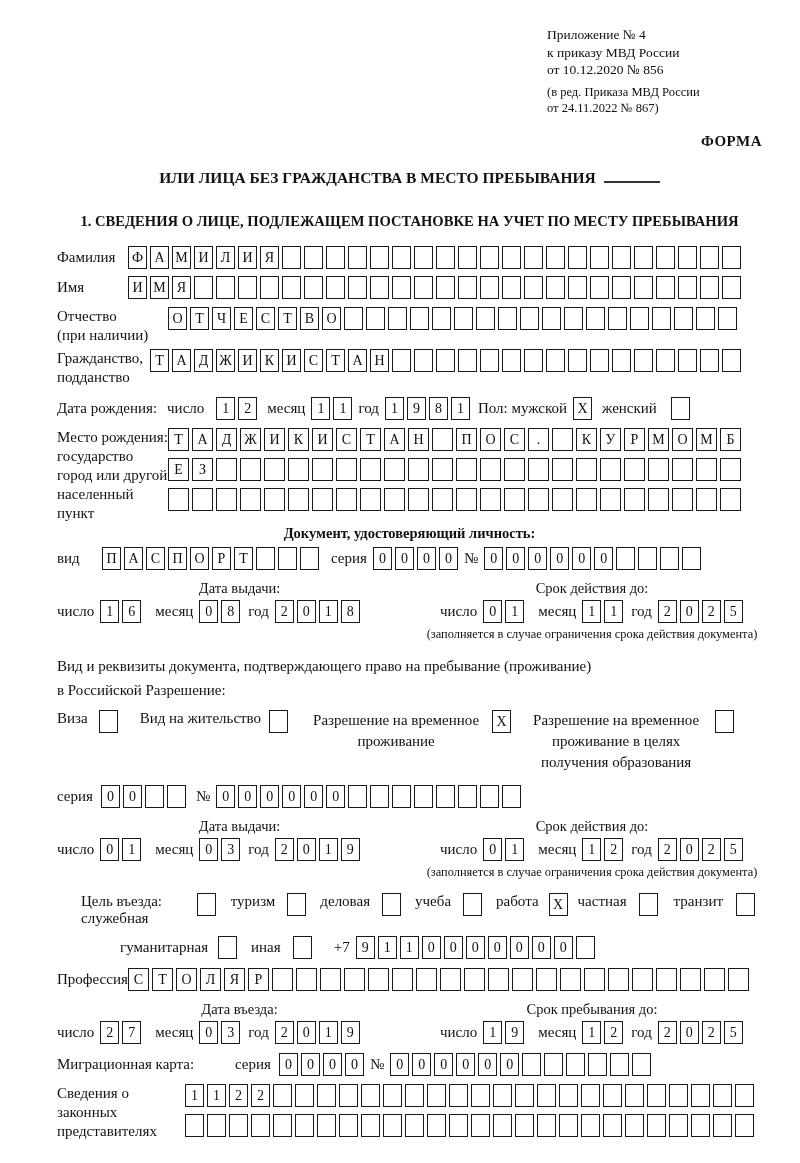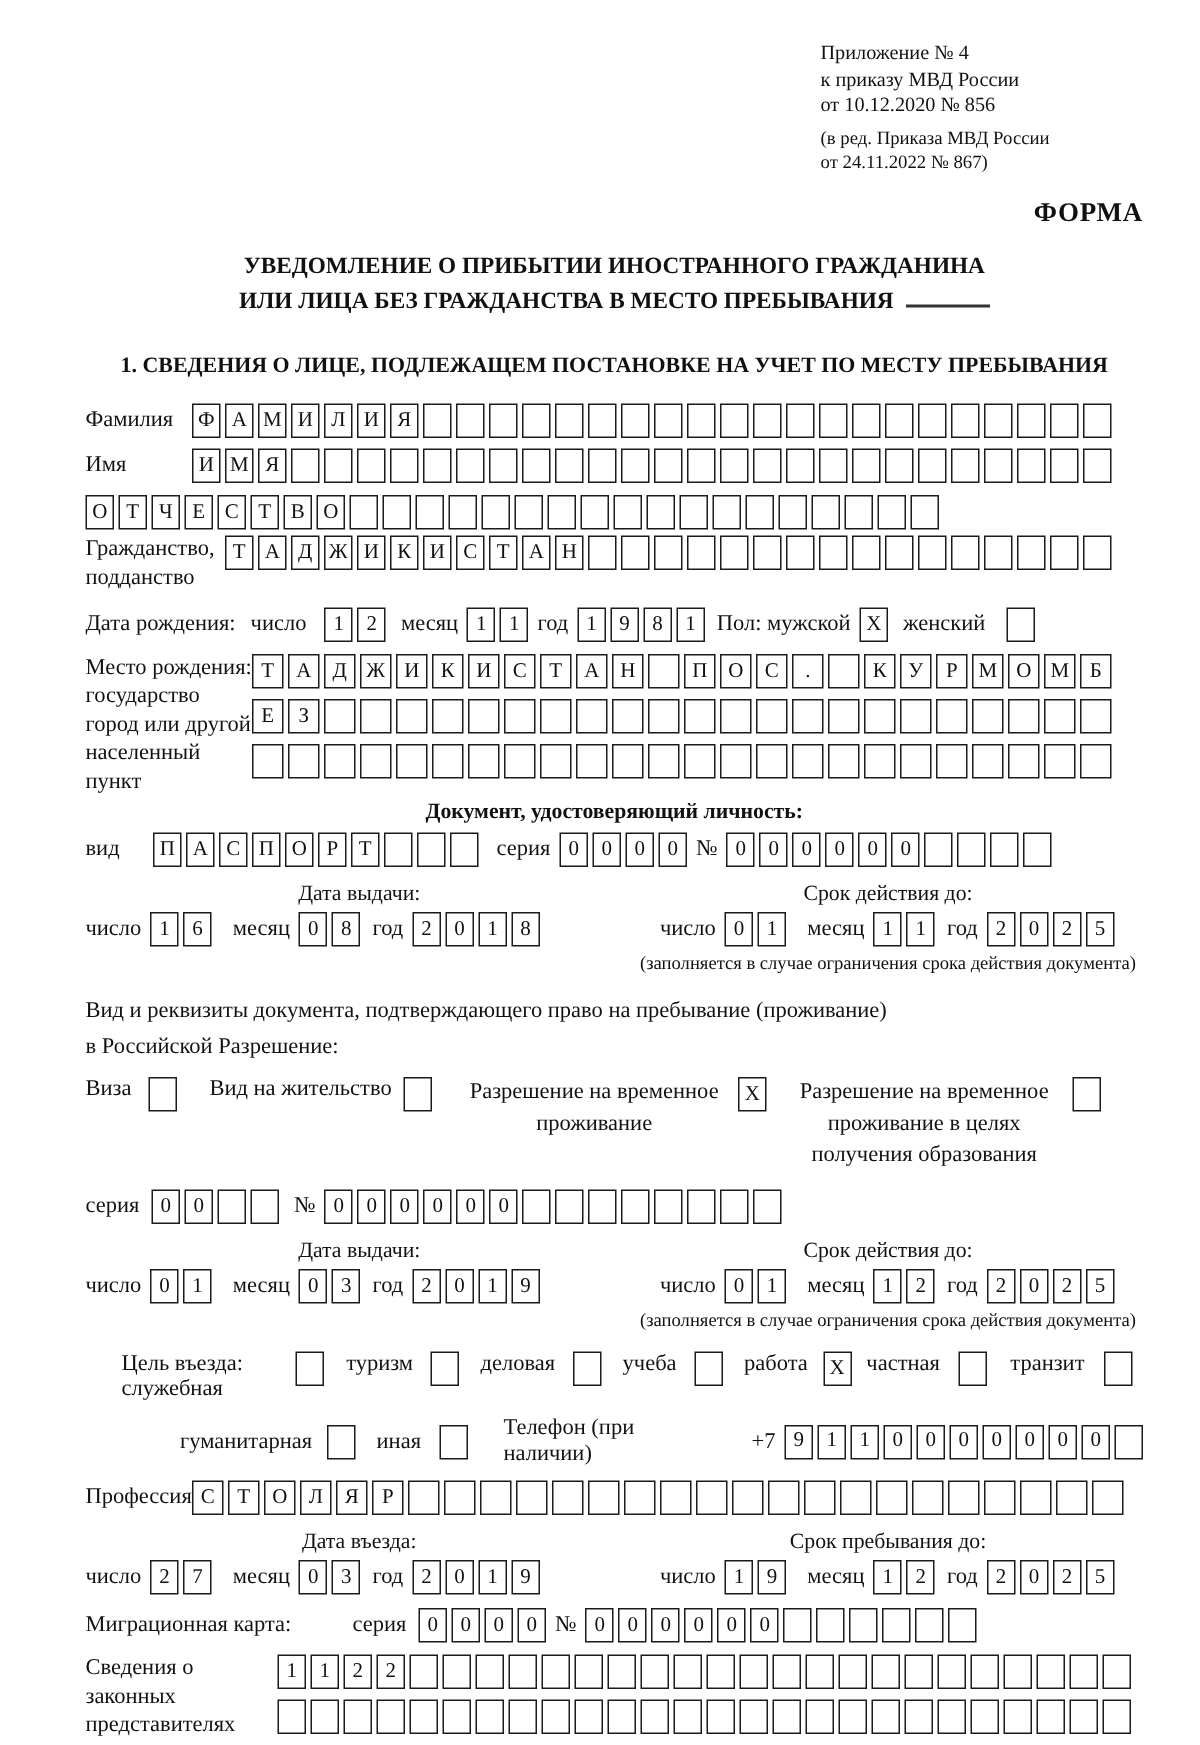--- a/index.html
+++ b/index.html
@@ -8,21 +8,21 @@
     width:800px; height:1163px;
     font-family:"Liberation Serif", serif;
     font-size:15px; color:#111;
     overflow:hidden;
   }
   .sheet { padding:26px 38px 0 57px; position:relative; }
 
   
   .annex { margin-left:auto; width:215px; font-size:13.5px; line-height:17.5px; }
   .annex .edition { margin-top:5px; font-size:12.5px; line-height:16.5px; }
-  .forma { margin-top:16px; font-weight:bold; font-size:18px; text-align:right; letter-spacing:.5px; }
+  .forma { margin-top:16px; font-weight:bold; font-size:15px; text-align:right; letter-spacing:.5px; }
 
   
   .title { text-align:center; font-weight:bold; font-size:15.5px; line-height:23px; margin-top:16px; }
   .title-blank { display:inline-block; width:56px; border-bottom:2.2px solid #333; height:14px; margin-left:8px; }
 
   .section-heading { margin-top:24px; font-weight:bold; font-size:14.6px; text-align:center; }
 
   
   .strip { display:inline-flex; gap:3px; vertical-align:middle; }
   .cell {
@@ -72,21 +72,20 @@
     <div>к приказу МВД России</div>
     <div>от 10.12.2020 № 856</div>
     <div class="edition">
       <div>(в ред. Приказа МВД России</div>
       <div>от 24.11.2022 № 867)</div>
     </div>
     <div class="forma">ФОРМА</div>
   </div>
 
   <div class="title">
-    <div>УВЕДОМЛЕНИЕ О ПРИБЫТИИ ИНОСТРАННОГО ГРАЖДАНИНА</div>
     <div>
       <span>ИЛИ ЛИЦА БЕЗ ГРАЖДАНСТВА В МЕСТО ПРЕБЫВАНИЯ</span><span class="title-blank"></span>
     </div>
   </div>
 
   <div class="section-heading">1. СВЕДЕНИЯ О ЛИЦЕ, ПОДЛЕЖАЩЕМ ПОСТАНОВКЕ НА УЧЕТ ПО МЕСТУ ПРЕБЫВАНИЯ</div>
 
   <div class="frow" style="margin-top:16px;">
     <span class="lblcol w71">Фамилия</span>
     <span class="strip">
@@ -149,20 +148,24 @@
         <span class="cell"></span>
         <span class="cell"></span>
         <span class="cell"></span>
         <span class="cell"></span>
         <span class="cell"></span>
         <span class="cell"></span>
       </span>
   </div>
 
   <div class="frow top" style="margin-top:8px;">
+    <span class="lblcol w111">
+      <span>Отчество</span><br>
+      <span>(при наличии)</span>
+    </span>
     <span class="strip">
         <span class="cell">О</span>
         <span class="cell">Т</span>
         <span class="cell">Ч</span>
         <span class="cell">Е</span>
         <span class="cell">С</span>
         <span class="cell">Т</span>
         <span class="cell">В</span>
         <span class="cell">О</span>
         <span class="cell"></span>
@@ -566,21 +569,20 @@
 
   <div class="frow" style="margin-top:9px; margin-left:63px;align-items:center;">
     <span>гуманитарная</span>
     <span class="strip" style="margin-left:10px;">
         <span class="cell"></span>
       </span>
     <span style="margin-left:14px;">иная</span>
     <span class="strip" style="margin-left:12px;">
         <span class="cell"></span>
       </span>
-    <span style="margin-left:24px;">Телефон (при наличии)</span>
     <span style="margin-left:22px;">+7</span>
     <span class="strip" style="margin-left:6px;">
         <span class="cell">9</span>
         <span class="cell">1</span>
         <span class="cell">1</span>
         <span class="cell">0</span>
         <span class="cell">0</span>
         <span class="cell">0</span>
         <span class="cell">0</span>
         <span class="cell">0</span>

